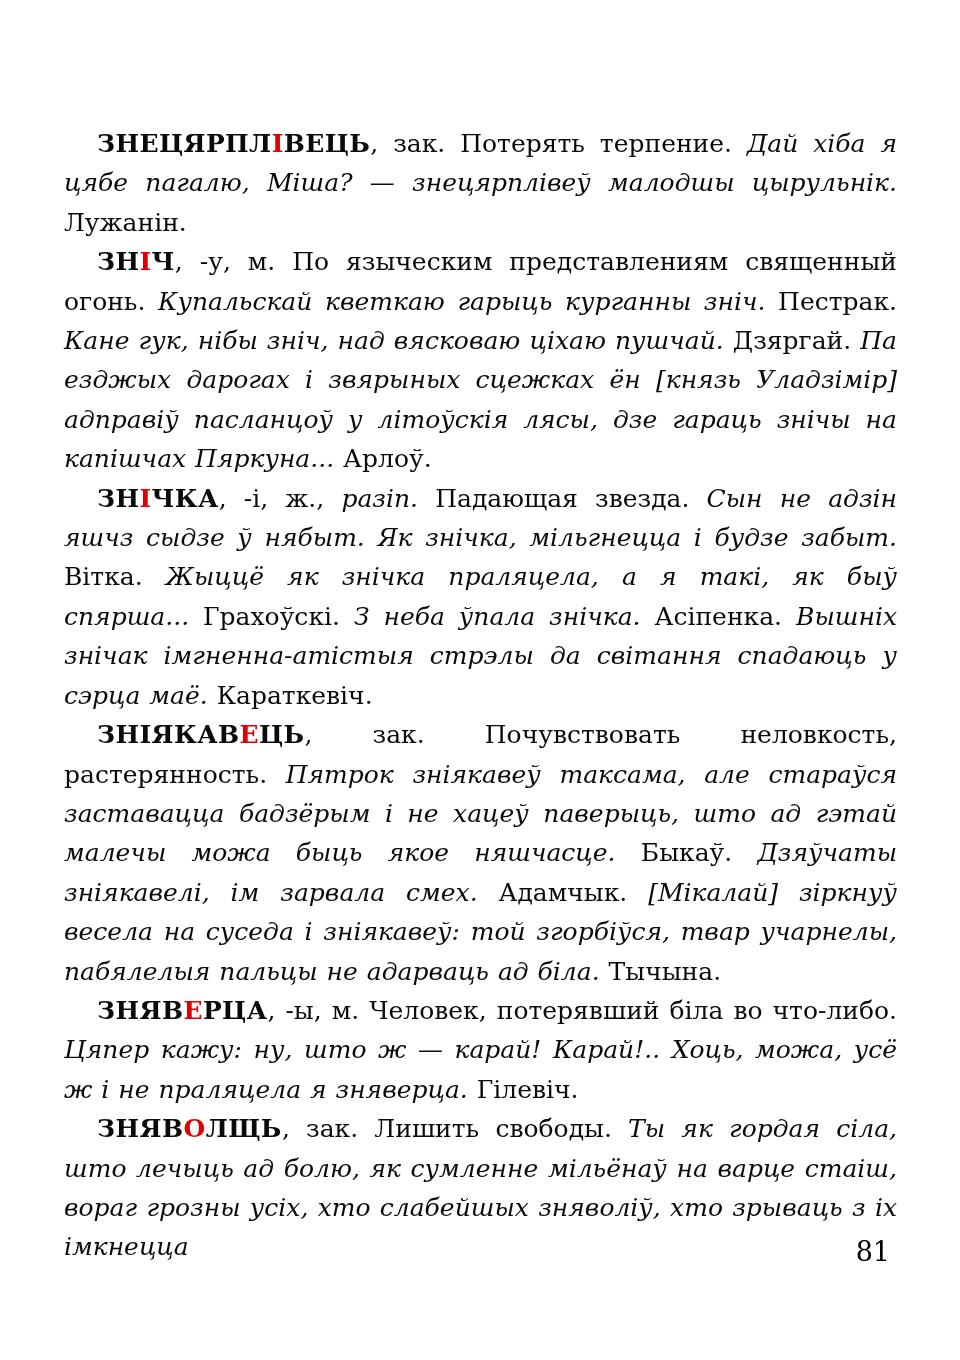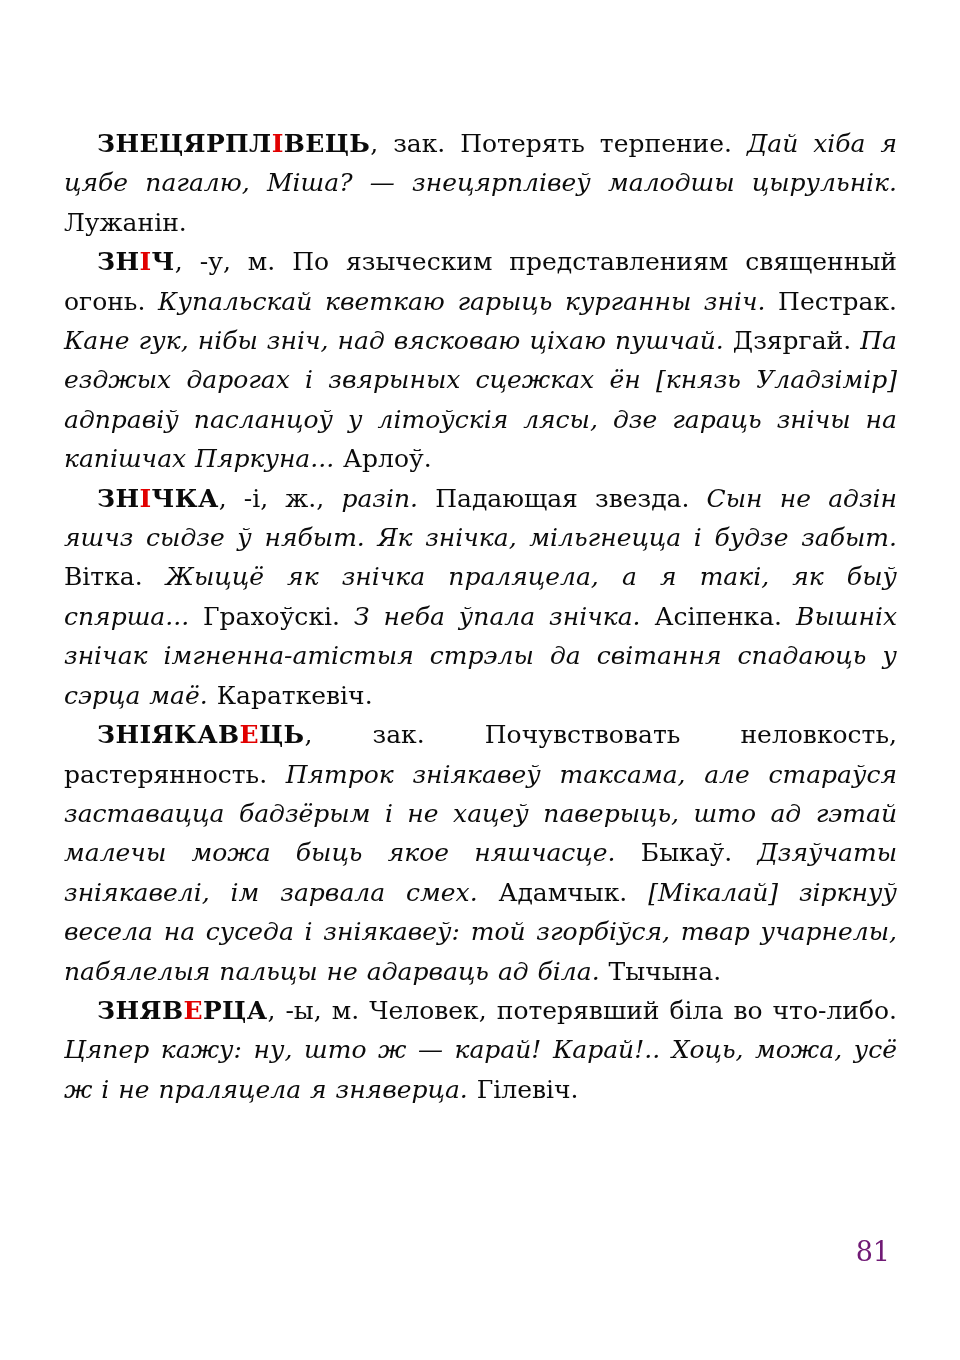--- a/index.html
+++ b/index.html
@@ -43,28 +43,29 @@
   }
   span.plain {
     font-style: normal;
   }
   .page-number {
     position: absolute;
     top: 1236px;
     right: 70px;
     font-size: 27px;
     line-height: 32px;
-    color: #701a75;
+    color: #000000;
   }
 </style>
 </head>
 <body>
 
 <div class="page">
   <div class="text-block">
       <p class="entry"><span class="headword"><span>ЗНЕЦЯРПЛ</span><span class="accent" style="color: rgb(225, 0, 0);">І</span><span>ВЕЦЬ</span></span><span class="plain">, зак. Потерять терпение. </span><i class="quote">Дай хіба я цябе пагалю, Міша? — знецярплівеў малодшы цырульнік.</i><span class="plain"> Лужанін.</span></p>
       <p class="entry"><span class="headword"><span>ЗН</span><span class="accent" style="color: rgb(225, 0, 0);">І</span><span>Ч</span></span><span class="plain">, -у, м. По языческим представлениям священный огонь. </span><i class="quote">Купальскай кветкаю гарыць курганны зніч.</i><span class="plain"> Пестрак. </span><i class="quote">Кане гук, нібы зніч, над вясковаю ціхаю пушчай.</i><span class="plain"> Дзяргай. </span><i class="quote">Па езджых дарогах і звярыных сцежках ён [князь Уладзімір] адправіў пасланцоў у літоўскія лясы, дзе гараць знічы на капішчах Пяркуна...</i><span class="plain"> Арлоў.</span></p>
       <p class="entry"><span class="headword"><span>ЗН</span><span class="accent" style="color: rgb(225, 0, 0);">І</span><span>ЧКА</span></span><span class="plain">, -і, ж., </span><i class="quote">разіп.</i><span class="plain"> Падающая звезда. </span><i class="quote">Сын не адзін яшчз сыдзе ў нябыт. Як знічка, мільгнецца і будзе забыт.</i><span class="plain"> Вітка. </span><i class="quote">Жыццё як знічка праляцела, а я такі, як быў спярша...</i><span class="plain"> Грахоўскі. </span><i class="quote">З неба ўпала знічка.</i><span class="plain"> Асіпенка. </span><i class="quote">Вышніх знічак імгненна-атістыя стрэлы да світання спадаюць у сэрца маё.</i><span class="plain"> Караткевіч.</span></p>
       <p class="entry"><span class="headword"><span>ЗНІЯКАВ</span><span class="accent" style="color: rgb(225, 0, 0);">Е</span><span>ЦЬ</span></span><span class="plain">, зак. Почувствовать неловкость, растерянность. </span><i class="quote">Пятрок зніякавеў таксама, але стараўся заставацца бадзёрым і не хацеў паверыць, што ад гэтай малечы можа быць якое няшчасце.</i><span class="plain"> Быкаў. </span><i class="quote">Дзяўчаты зніякавелі, ім зарвала смех.</i><span class="plain"> Адамчык. </span><i class="quote">[Мікалай] зіркнуў весела на суседа і зніякавеў: той згорбіўся, твар учарнелы, пабялелыя пальцы не адарваць ад біла.</i><span class="plain"> Тычына.</span></p>
       <p class="entry"><span class="headword"><span>ЗНЯВ</span><span class="accent" style="color: rgb(225, 0, 0);">Е</span><span>РЦА</span></span><span class="plain">, -ы, м. Человек, потерявший біла во что-либо. </span><i class="quote">Цяпер кажу: ну, што ж — карай! Карай!.. Хоць, можа, усё ж і не праляцела я зняверца.</i><span class="plain"> Гілевіч.</span></p>
+      <p class="entry"><span class="headword"><span>ЗНЯВ</span><span class="accent" style="color: rgb(225, 0, 0);">О</span><span>ЛЩЬ</span></span><span class="plain">, зак. Лишить свободы. </span><i class="quote">Ты як гордая сіла, што лечыць ад болю, як сумленне мільёнаў на варце стаіш, вораг грозны усіх, хто слабейшых зняволіў, хто зрываць з іх імкнецца</i></p>
     </div>
   <div class="page-number">81</div>
 </div>
 
 </body></html>

